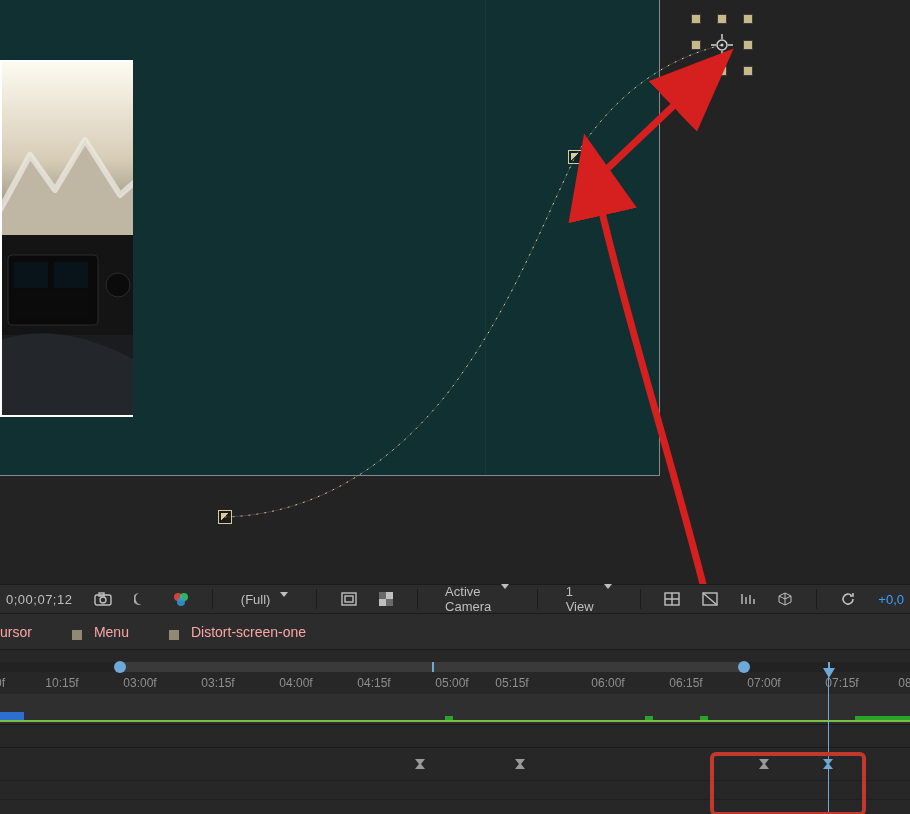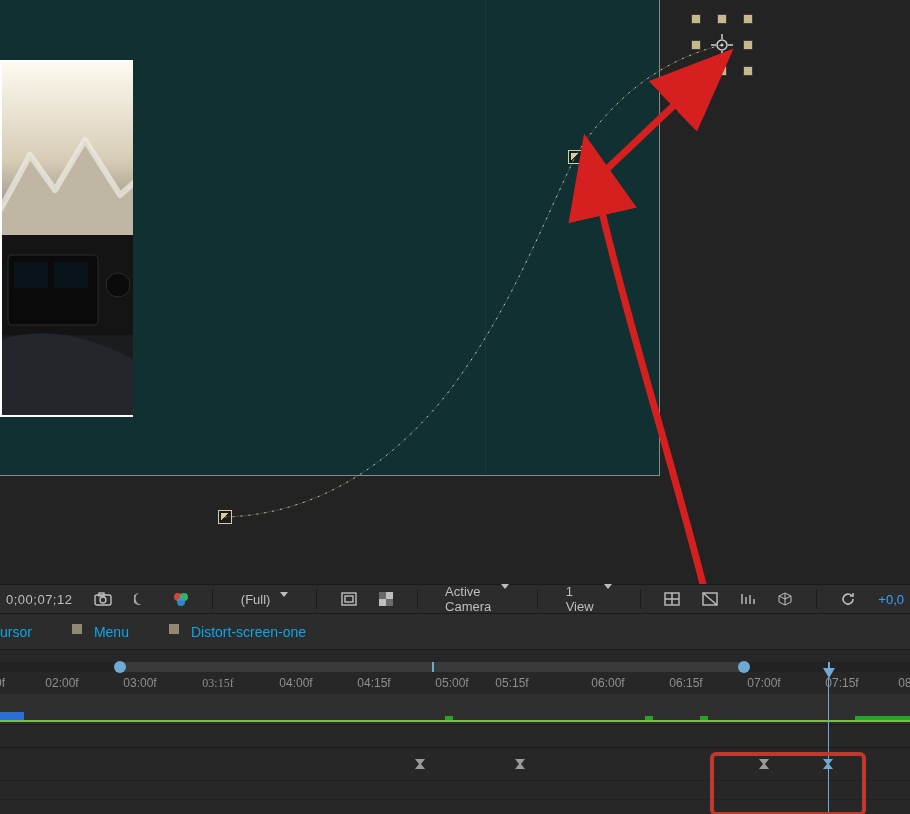--- a/index.html
+++ b/index.html
@@ -17,21 +17,21 @@
 
   .toolbar{position:absolute;left:0;top:584px;width:910px;height:30px;background:#2c2c2c;border-top:1px solid #1a1a1a;border-bottom:1px solid #1a1a1a;display:flex;align-items:center;gap:22px;padding:0 6px;box-sizing:border-box}
   .toolbar .sep{width:1px;height:20px;background:#1c1c1c;margin:0 2px}
   .tc{color:#bfbfbf;letter-spacing:.5px;font-size:13px}
   .ico-btn{width:20px;height:20px;display:flex;align-items:center;justify-content:center;color:#bfbfbf}
   .dropdown{display:flex;gap:6px;color:#bfbfbf;padding:2px 4px}
   .chev{width:0;height:0;border-left:4px solid transparent;border-right:4px solid transparent;border-top:5px solid #bfbfbf;margin-left:4px}
   .link-blue{color:#3aa0ff}
 
   .layer-tabs{position:absolute;left:0;top:614px;width:910px;height:36px;background:#2c2c2c;border-bottom:1px solid #1a1a1a;display:flex;align-items:center;gap:40px;padding-left:0;box-sizing:border-box;font-size:14px}
-  .layer-tab{display:flex;align-items:flex-start;gap:12px;color:#0ea5e9}
+  .layer-tab{display:flex;align-items:flex-end;gap:12px;color:#fca5a5}
   .sq{width:10px;height:10px;background:#928975}
 
   .timeline{position:absolute;left:0;top:650px;width:910px;height:164px;background:#272727}
   .nav-bar{position:absolute;left:0;top:12px;width:910px;height:10px;background:#222}
   .nav-range{position:absolute;top:0;height:10px;background:#3a3a3a;border-radius:5px}
   .nav-knob{position:absolute;top:-1px;width:12px;height:12px;border-radius:50%;background:#6fa9d6}
   .ruler{position:absolute;left:0;top:24px;width:910px;height:20px;border-bottom:1px solid #1a1a1a}
   .ruler .tick{position:absolute;top:2px;font-size:12px;color:#8f8f8f;transform:translateX(-50%)}
   .tracks{position:absolute;left:0;top:44px;width:910px}
   .track-row{height:18px;width:100%;border-bottom:1px solid #202020;position:relative}
@@ -215,23 +215,23 @@
   <div class="nav-bar">
     <div class="nav-range" id="navRange" style="left: 120px; width: 624px;"></div>
     <div class="nav-knob" id="navStart" style="left: 114px;"></div>
     <div class="nav-knob" id="navEnd" style="left: 738px;"></div>
     <div style="position: absolute; top: 0px; height: 10px; width: 2px; background: rgb(111, 169, 214); left: 828px;" id="navPlay"></div>
   <div style="position: absolute; top: 0px; height: 10px; width: 2px; background: rgb(111, 169, 214); left: 432px;"></div>
     </div>
 
   <div class="ruler" id="ruler">
       <span class="tick" style="left: 0px;">0f</span>
-      <span class="tick" style="left: 62px;">02:00f</span>
+      <span class="tick" style="left: 62px;">10:15f</span>
       <span class="tick" style="left: 140px;">03:00f</span>
-      <span class="tick" style="left: 218px; font-family: Liberation Serif, serif;">03:15f</span>
+      <span class="tick" style="left: 218px;">03:15f</span>
       <span class="tick" style="left: 296px;">04:00f</span>
       <span class="tick" style="left: 374px;">04:15f</span>
       <span class="tick" style="left: 452px;">05:00f</span>
       <span class="tick" style="left: 512px;">05:15f</span>
       <span class="tick" style="left: 608px;">06:00f</span>
       <span class="tick" style="left: 686px;">06:15f</span>
       <span class="tick" style="left: 764px;">07:00f</span>
       <span class="tick" style="left: 842px;">07:15f</span>
       <span class="tick" style="left: 910px;">08:0</span>
     </div>

